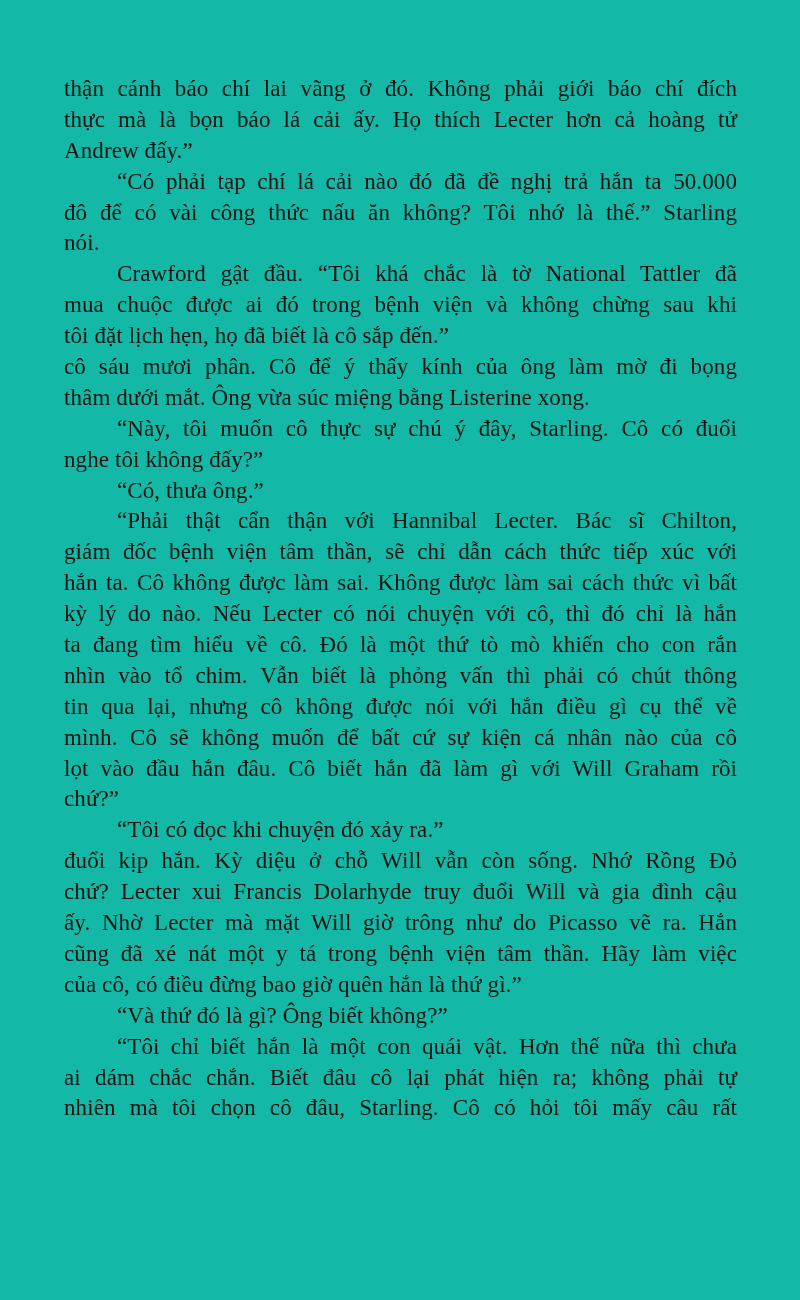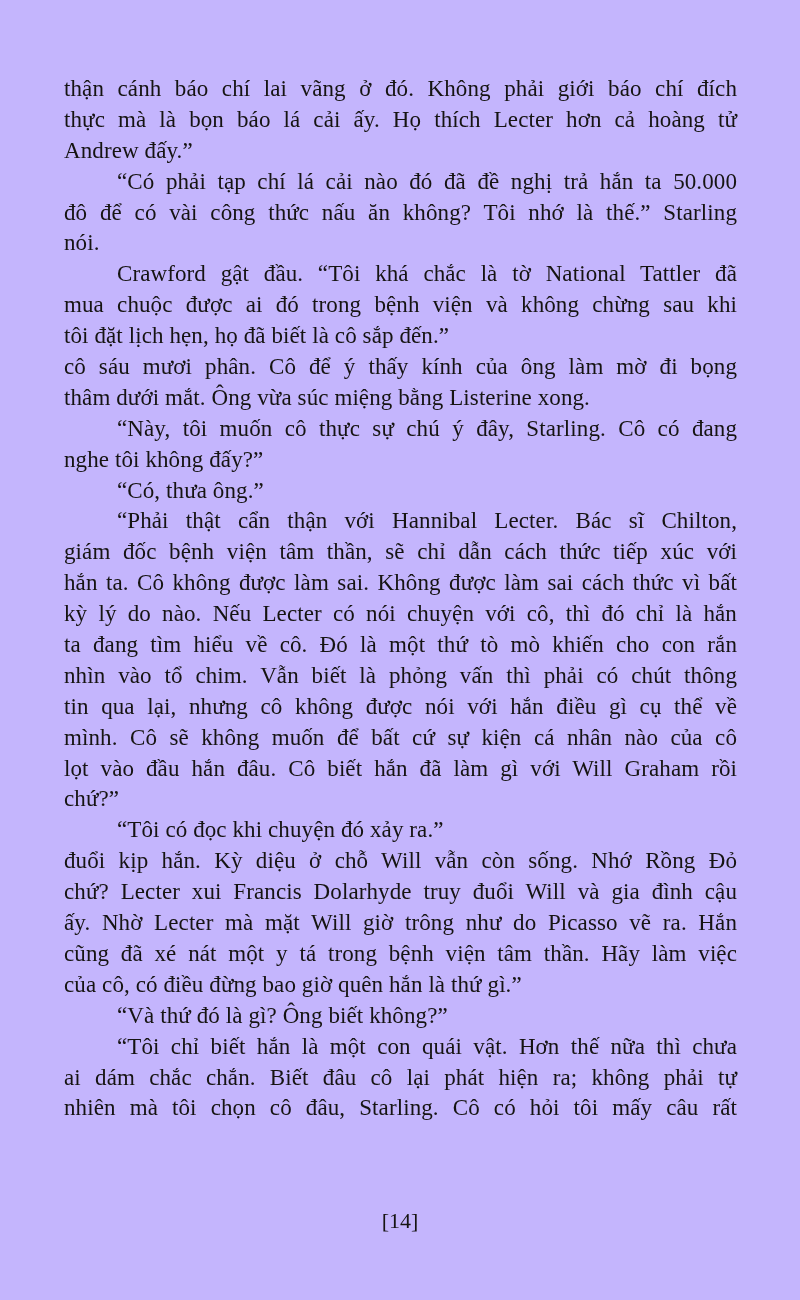--- a/index.html
+++ b/index.html
@@ -9,21 +9,21 @@
   body {
     width: 800px;
     height: 1300px;
     background: #ffffff;
     font-family: "Liberation Serif", "DejaVu Serif", serif;
   }
   .page {
     position: relative;
     width: 800px;
     height: 1300px;
-    background: #c4b5fd;
+    background: #14b8a6;
     overflow: hidden;
     color: #161412;
   }
   .text-block {
     position: absolute;
     left: 64px;
     top: 74px;
     width: 673px;
     font-size: 23px;
   }
@@ -62,21 +62,21 @@
       <div class="line"><span>thực mà là bọn báo lá cải ấy. Họ thích Lecter hơn cả hoàng tử</span></div>
       <div class="line end"><span>Andrew đấy.”</span></div>
       <div class="line indent"><span>“Có phải tạp chí lá cải nào đó đã đề nghị trả hắn ta 50.000</span></div>
       <div class="line"><span>đô để có vài công thức nấu ăn không? Tôi nhớ là thế.” Starling</span></div>
       <div class="line end"><span>nói.</span></div>
       <div class="line indent"><span>Crawford gật đầu. “Tôi khá chắc là tờ </span><span class="it">National Tattler</span><span> đã</span></div>
       <div class="line"><span>mua chuộc được ai đó trong bệnh viện và không chừng sau khi</span></div>
       <div class="line end"><span>tôi đặt lịch hẹn, họ đã biết là cô sắp đến.”</span></div>
       <div class="line"><span>cô sáu mươi phân. Cô để ý thấy kính của ông làm mờ đi bọng</span></div>
       <div class="line end"><span>thâm dưới mắt. Ông vừa súc miệng bằng Listerine xong.</span></div>
-      <div class="line indent"><span>“Này, tôi muốn cô thực sự chú ý đây, Starling. Cô có đang</span></div>
+      <div class="line indent"><span>“Này, tôi muốn cô thực sự chú ý đây, Starling. Cô có đuổi</span></div>
       <div class="line end"><span>nghe tôi không đấy?”</span></div>
       <div class="line indent end"><span>“Có, thưa ông.”</span></div>
       <div class="line indent"><span>“Phải thật cẩn thận với Hannibal Lecter. Bác sĩ Chilton,</span></div>
       <div class="line"><span>giám đốc bệnh viện tâm thần, sẽ chỉ dẫn cách thức tiếp xúc với</span></div>
       <div class="line"><span>hắn ta. Cô không được làm sai. </span><span class="it">Không được làm sai cách thức vì bất</span></div>
       <div class="line"><span class="it">kỳ lý do nào</span><span>. Nếu Lecter có nói chuyện với cô, thì đó chỉ là hắn</span></div>
       <div class="line"><span>ta đang tìm hiểu về cô. Đó là một thứ tò mò khiến cho con rắn</span></div>
       <div class="line"><span>nhìn vào tổ chim. Vẫn biết là phỏng vấn thì phải có chút thông</span></div>
       <div class="line"><span>tin qua lại, nhưng cô không được nói với hắn điều gì cụ thể về</span></div>
       <div class="line"><span>mình. Cô sẽ không muốn để bất cứ sự kiện cá nhân nào của cô</span></div>
@@ -86,14 +86,13 @@
       <div class="line"><span>đuổi kịp hắn. Kỳ diệu ở chỗ Will vẫn còn sống. Nhớ Rồng Đỏ</span></div>
       <div class="line"><span>chứ? Lecter xui Francis Dolarhyde truy đuổi Will và gia đình cậu</span></div>
       <div class="line"><span>ấy. Nhờ Lecter mà mặt Will giờ trông như do Picasso vẽ ra. Hắn</span></div>
       <div class="line"><span>cũng đã xé nát một y tá trong bệnh viện tâm thần. Hãy làm việc</span></div>
       <div class="line end"><span>của cô, có điều đừng bao giờ quên hắn là thứ gì.”</span></div>
       <div class="line indent end"><span>“Và thứ đó là gì? Ông biết không?”</span></div>
       <div class="line indent"><span>“Tôi chỉ biết hắn là một con quái vật. Hơn thế nữa thì chưa</span></div>
       <div class="line"><span>ai dám chắc chắn. Biết đâu cô lại phát hiện ra; không phải tự</span></div>
       <div class="line"><span>nhiên mà tôi chọn cô đâu, Starling. Cô có hỏi tôi mấy câu rất</span></div>
     </div>
-  <div class="footer">[14]</div>
 </div>
 
 </body></html>

